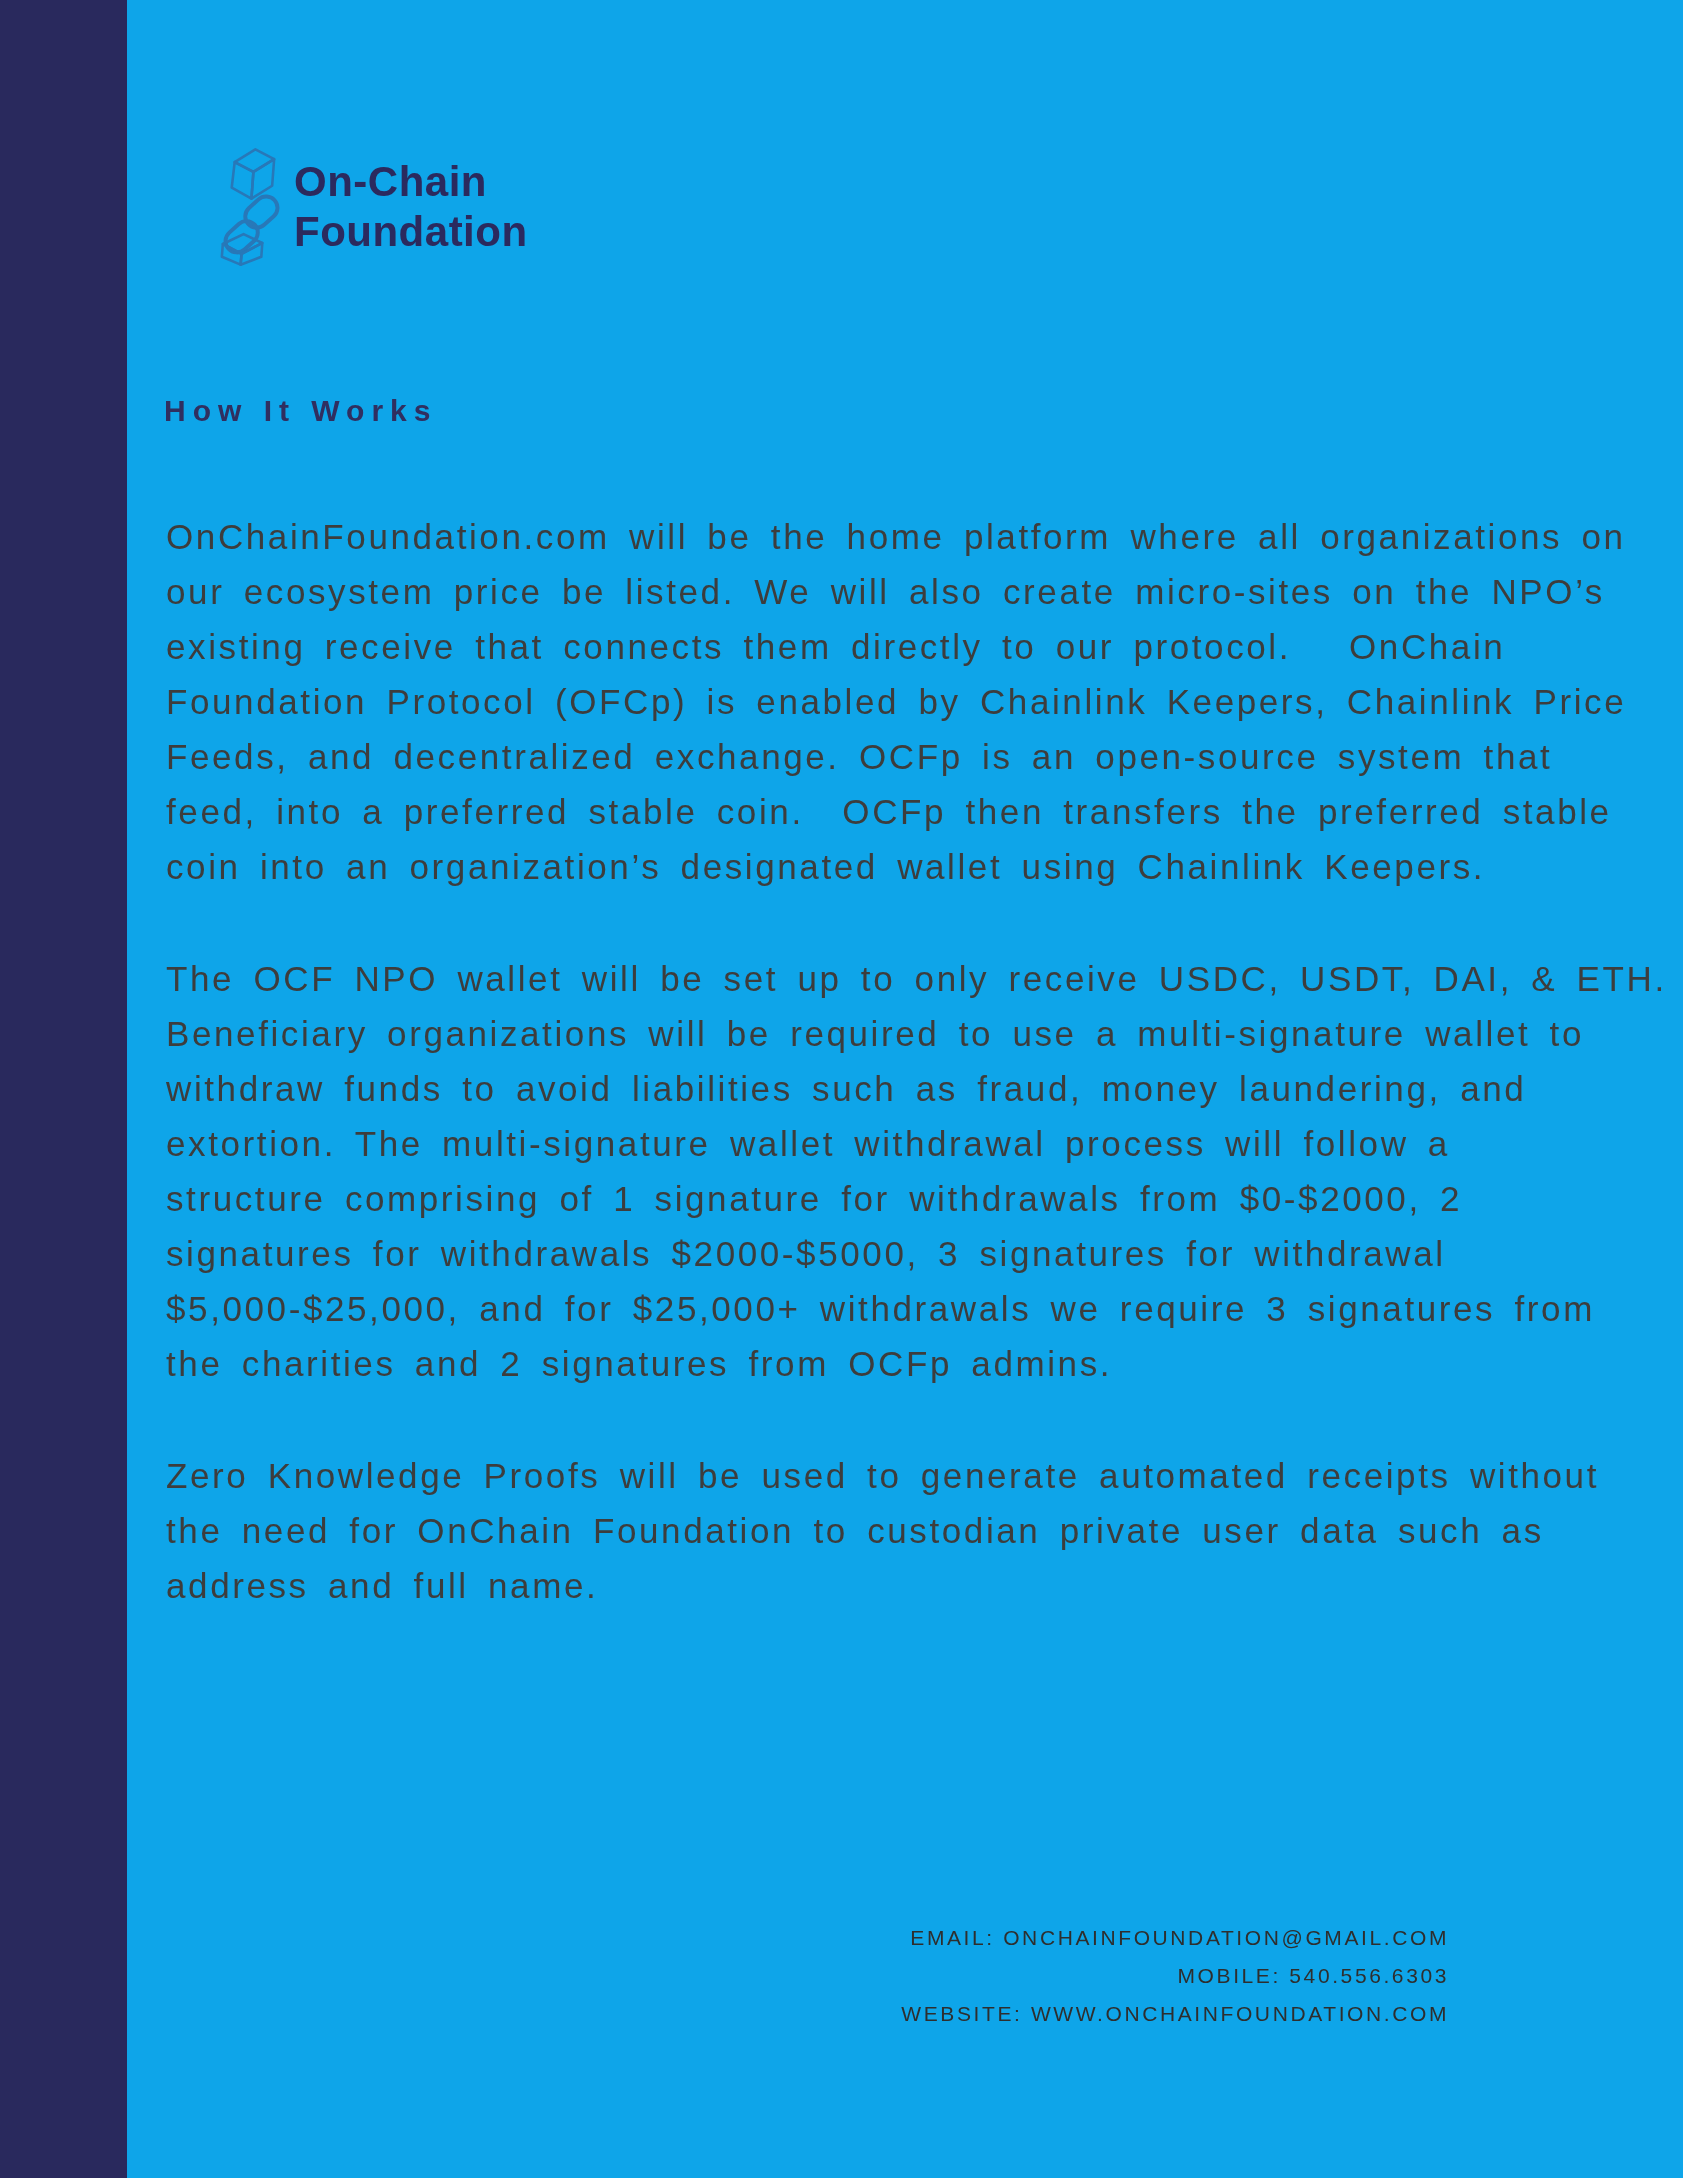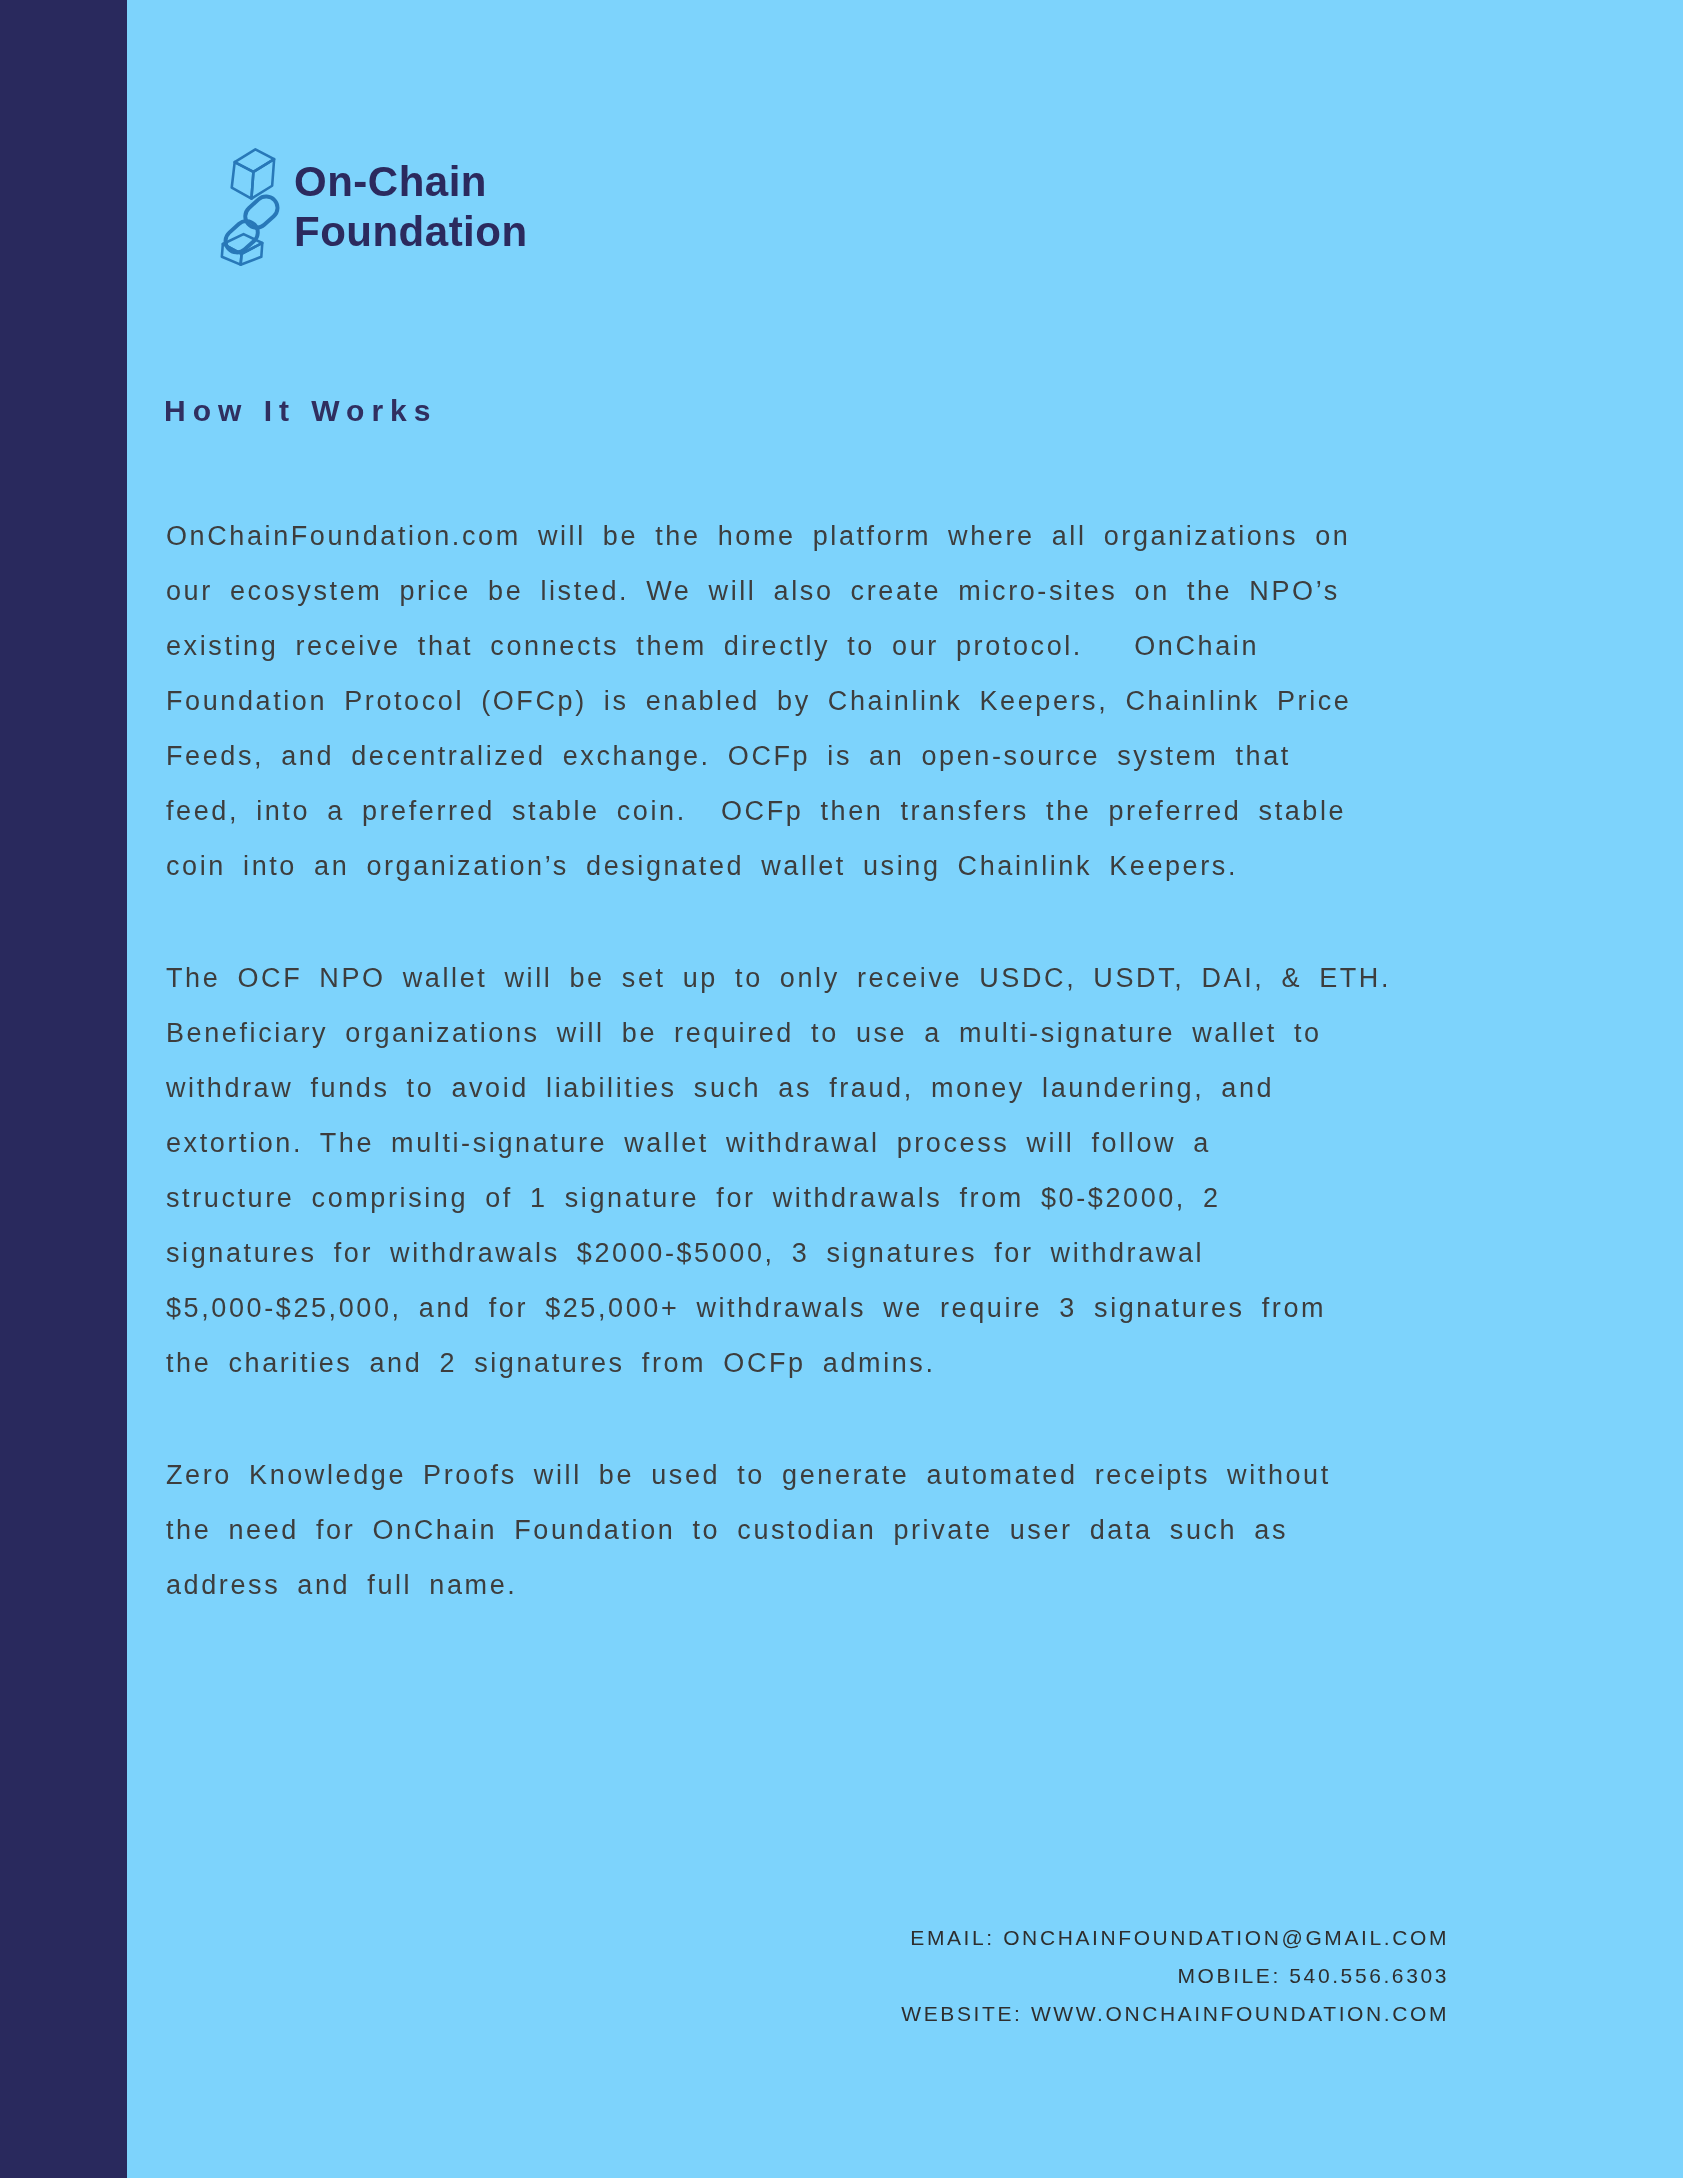--- a/index.html
+++ b/index.html
@@ -3,21 +3,21 @@
 <meta charset="utf-8">
 <style>
   html, body { margin: 0; padding: 0; }
   body {
     width: 1683px; height: 2178px;
     background: #fdfdfe;
     font-family: "Liberation Sans", sans-serif;
     position: relative;
     overflow: hidden;
   }
-  .page { position: absolute; inset: 0; width: 1683px; height: 2178px; background: #7dd3fc; }
+  .page { position: absolute; inset: 0; width: 1683px; height: 2178px; background: #0ea5e9; }
 
   .side-bar {
     position: absolute; left: 0; top: 0;
     width: 127px; height: 2178px;
     background: #29295d;
   }
 
   .logo {
     position: absolute; left: 211px; top: 145px;
     display: flex; align-items: flex-start; gap: 10px;
@@ -37,21 +37,21 @@
     color: #302f60;
     font-weight: 700;
     font-size: 30px;
     letter-spacing: 7px;
   }
 
   .body-copy {
     position: absolute; left: 166px; top: 509px;
     width: 1287px;
     color: #3d3d3d;
-    font-size: 27px;
+    font-size: 35px;
     font-weight: 300;
   }
   .paragraph { margin: 0 0 57px 0; }
   .p-line {
     line-height: 55px;
     height: 55px;
     white-space: pre;
     letter-spacing: 2.6px;
     word-spacing: 7px;
   }

